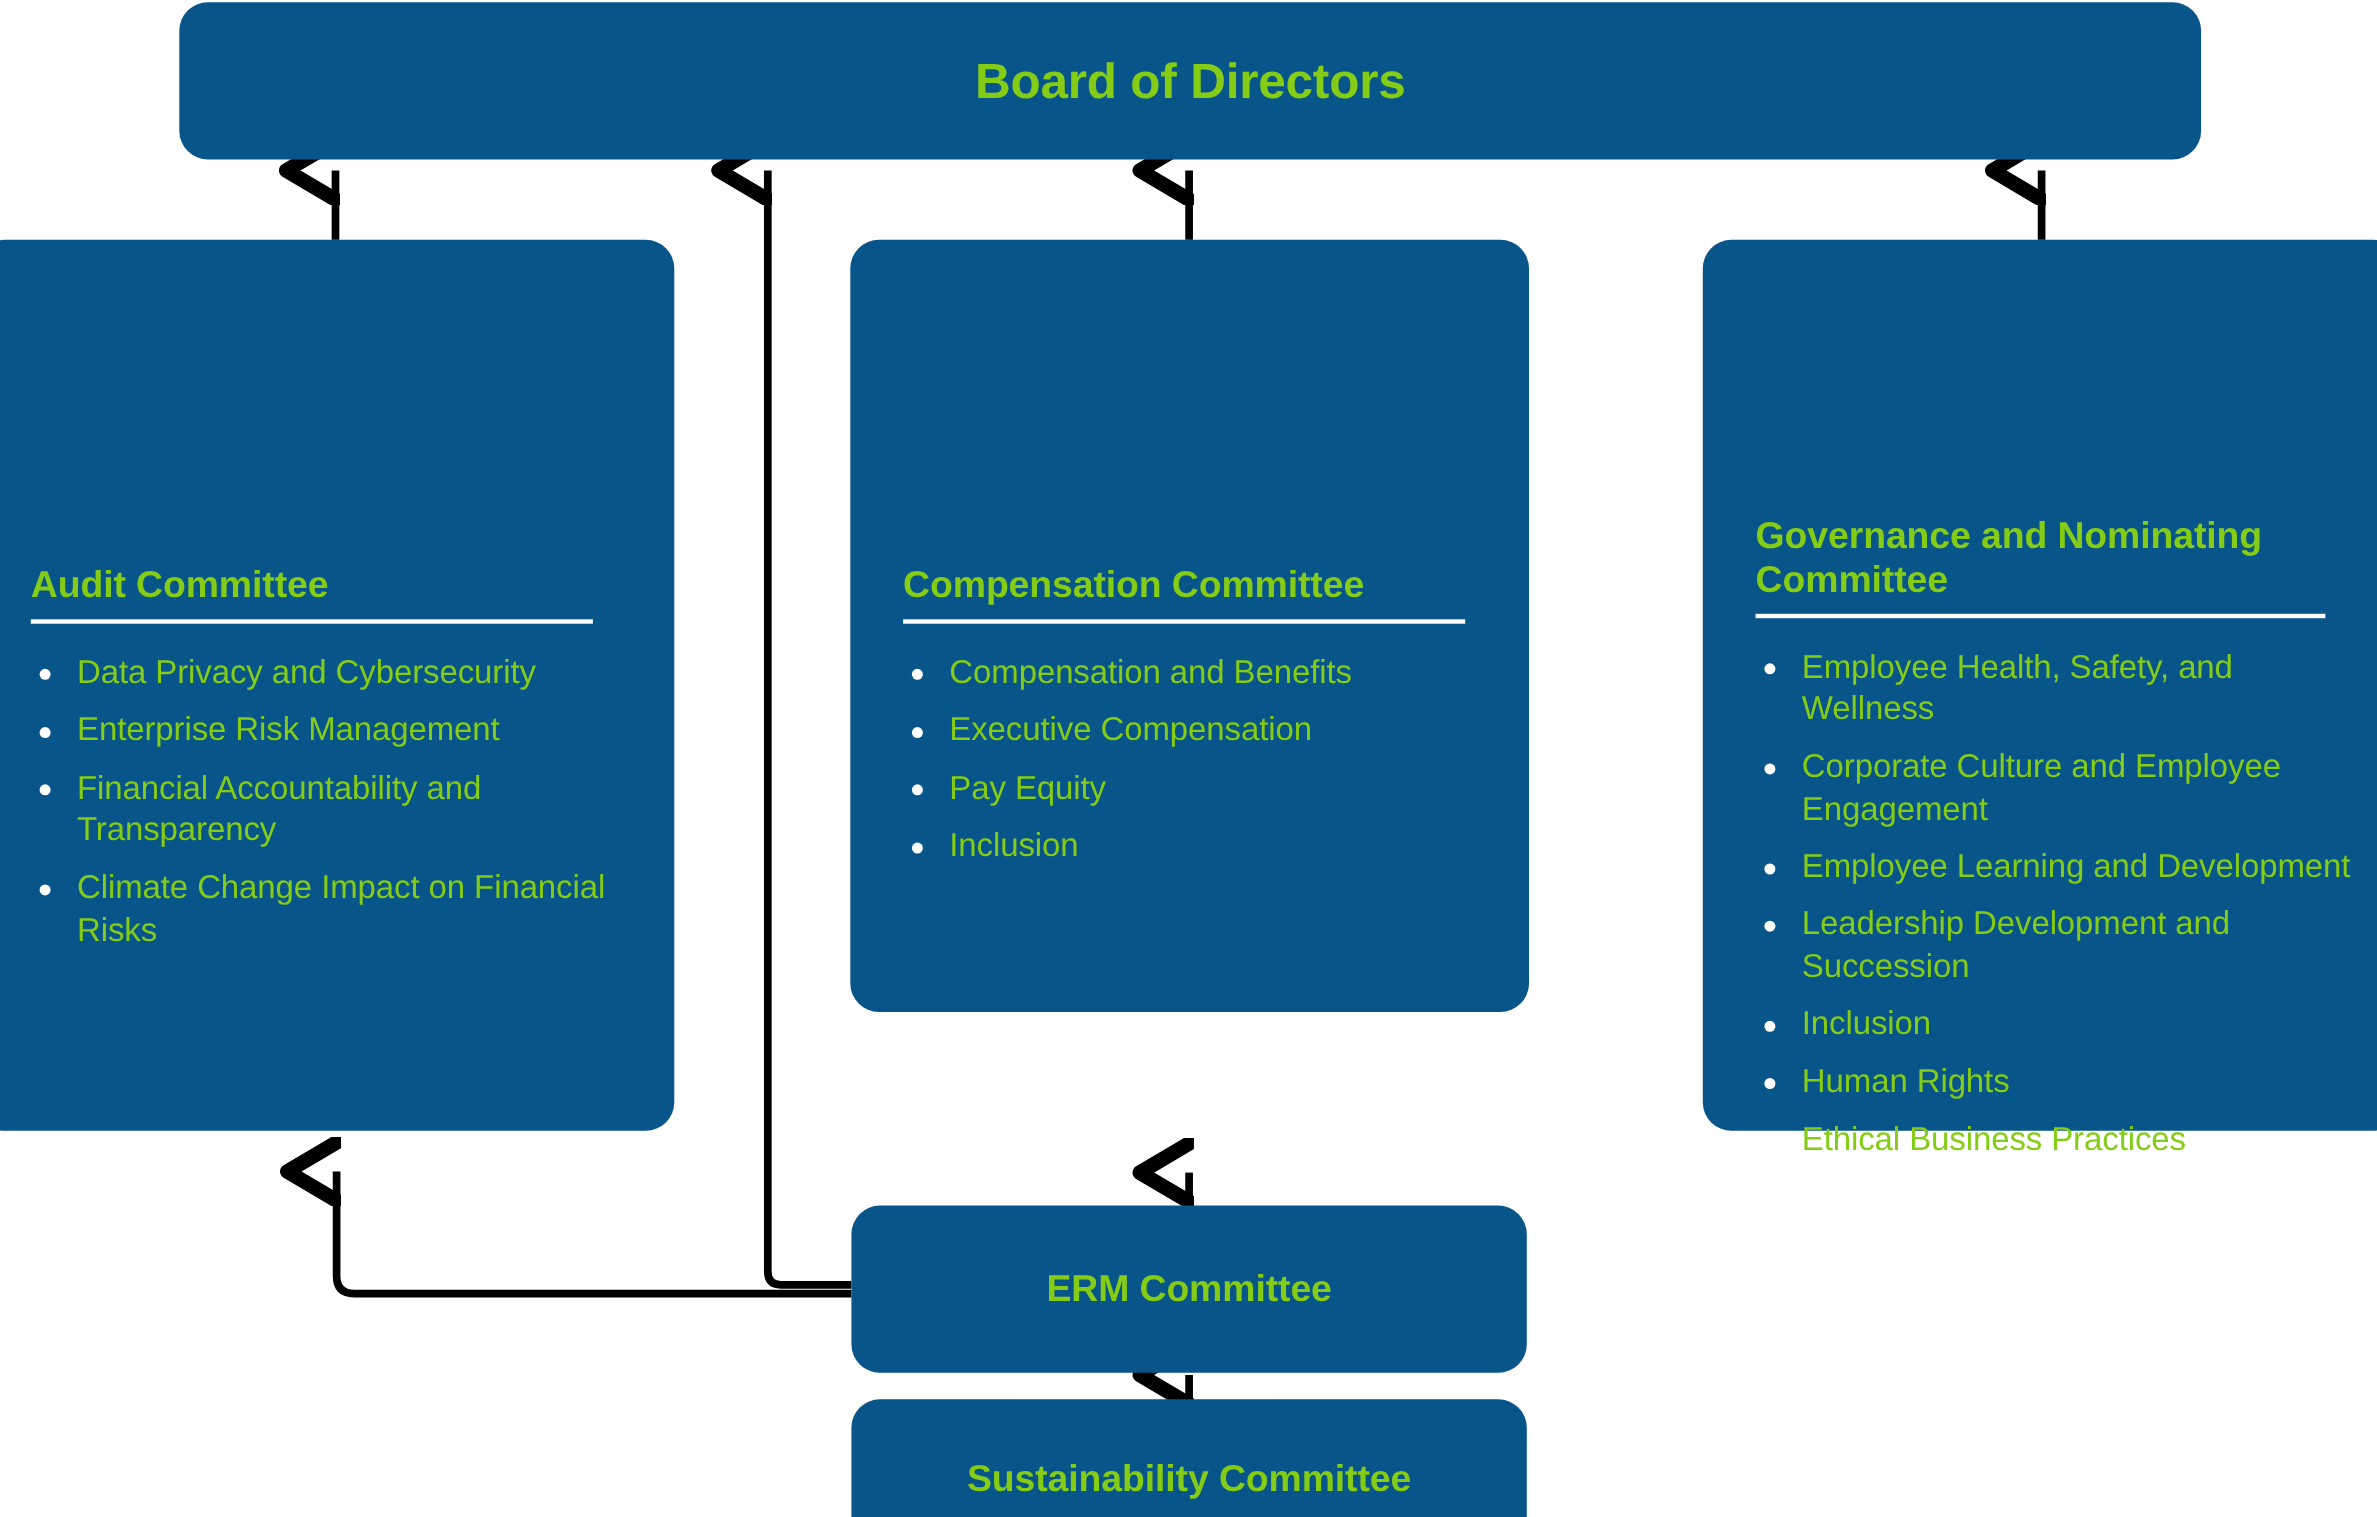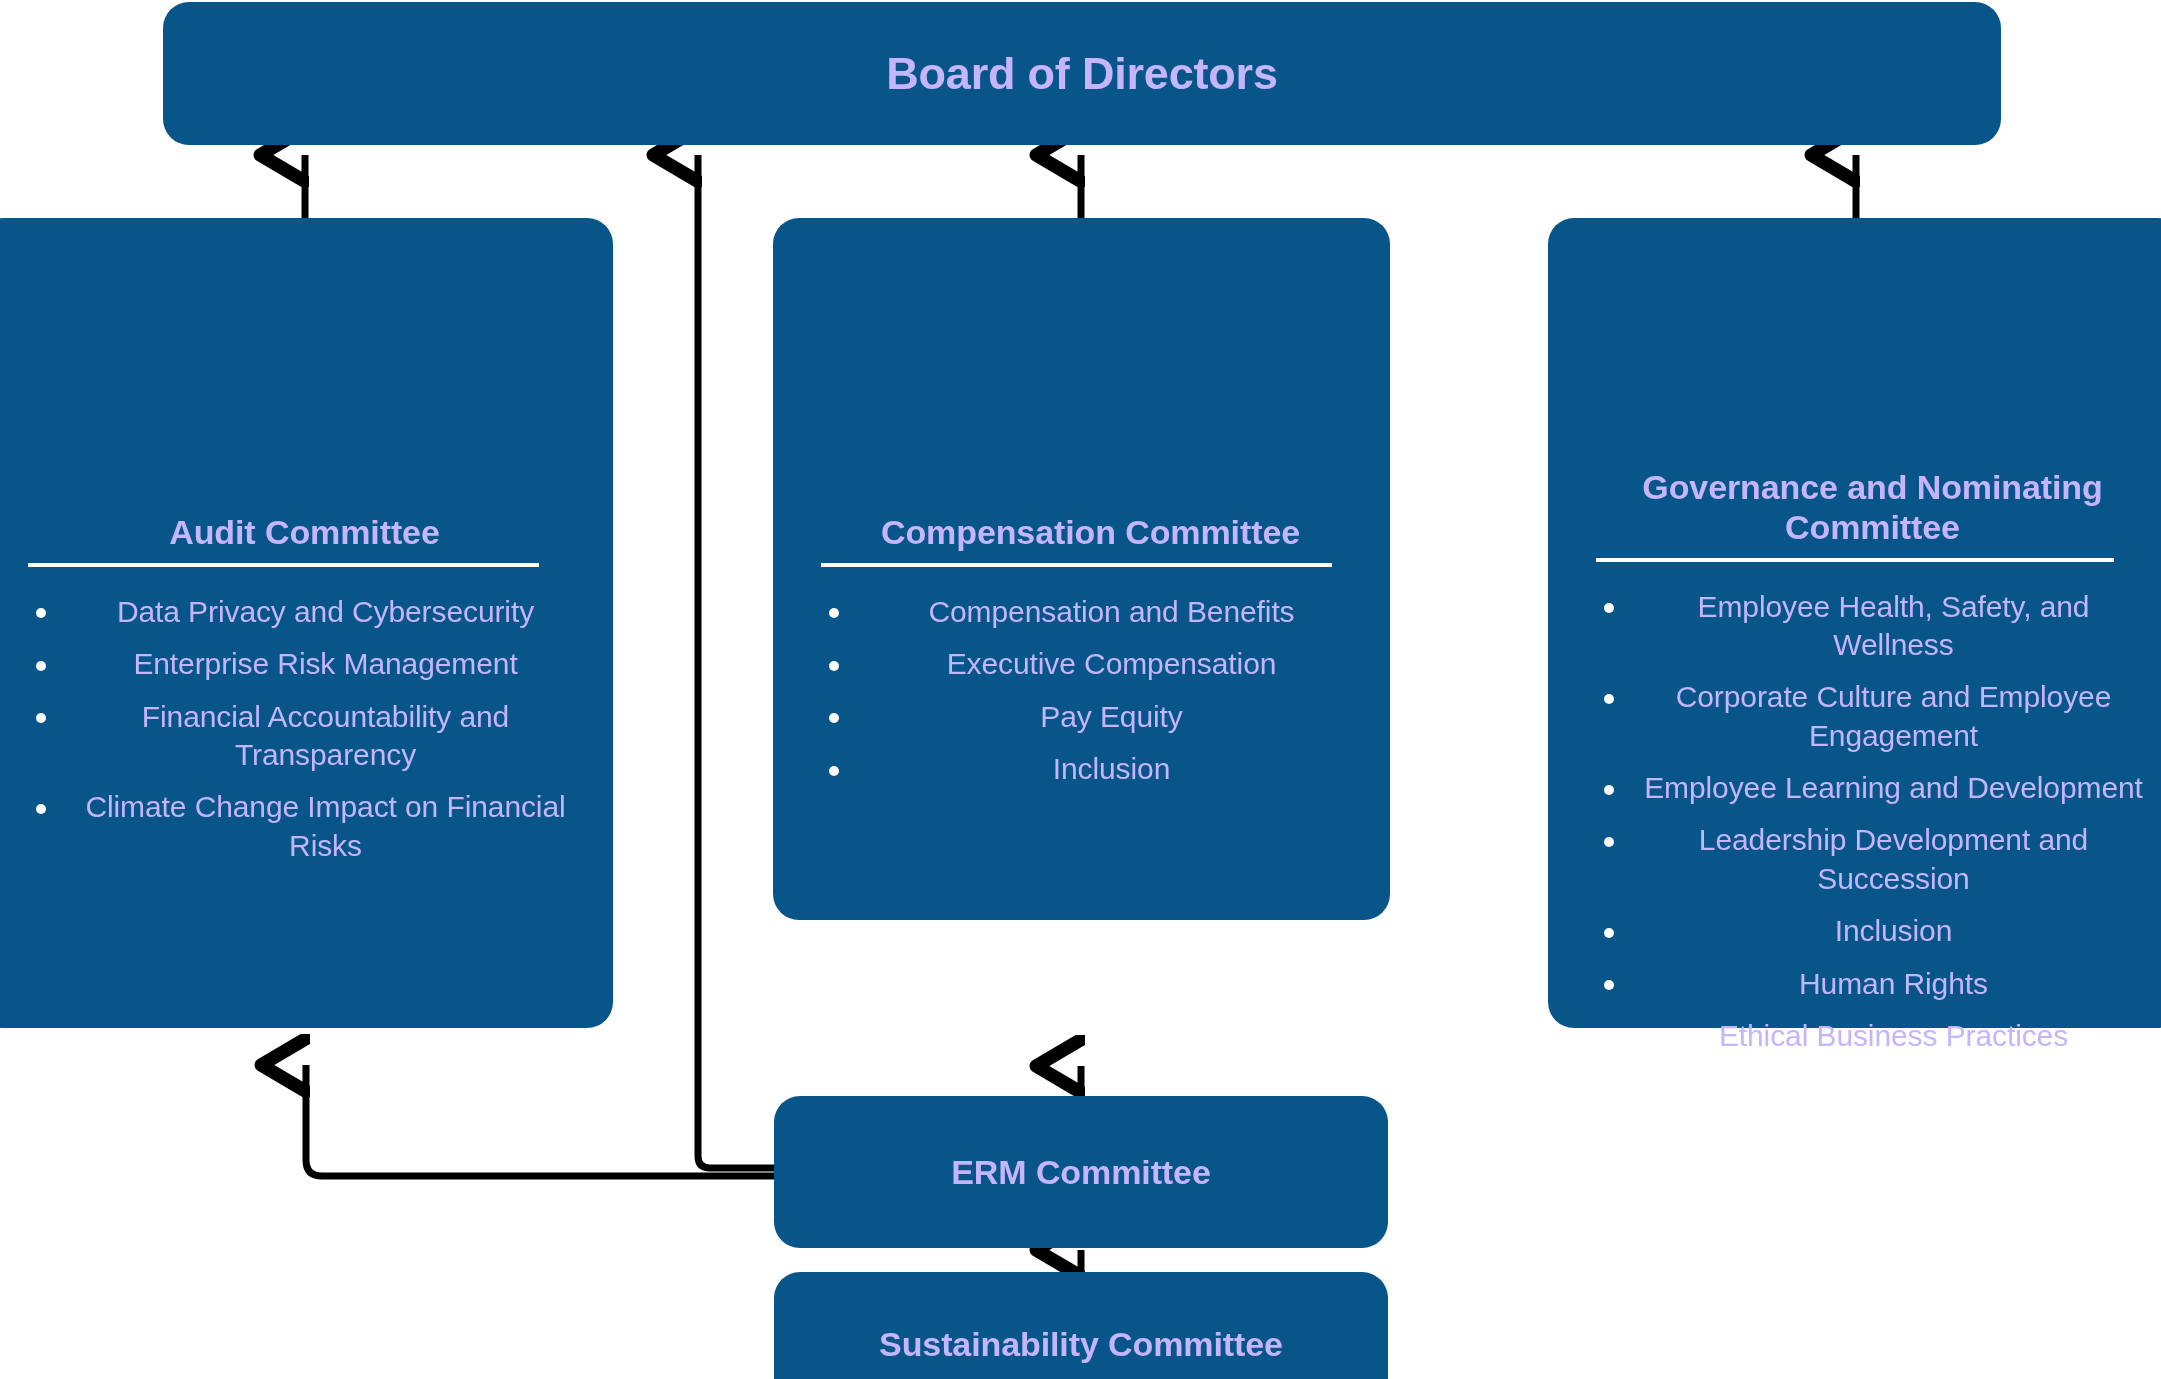--- a/index.html
+++ b/index.html
@@ -14,21 +14,21 @@
     height: 1379px;
     background: #ffffff;
     overflow: hidden;
     font-family: "Liberation Sans", sans-serif;
     -webkit-font-smoothing: antialiased;
   }
   .box {
     position: absolute;
     background: #08558A;
     box-sizing: border-box;
-    color: #c4b5fd;
+    color: #84cc16;
   }
   .box.rounded { border-radius: 26px; }
 
   
   #board-box {
     left: 163px;
     top: 2px;
     width: 1838px;
     height: 143px;
     display: flex;
@@ -55,21 +55,21 @@
     width: 617px;
     height: 702px;
   }
   #gov-box {
     left: 1548px;
     top: 218px;
     width: 635px;
     height: 810px;
   }
 
-  .col-inner { position: absolute; left: 0; right: 0; text-align: center; }
+  .col-inner { position: absolute; left: 0; right: 0; }
   #audit-box .col-inner { left: 50px; right: 32px; top: 295px; }
   #comp-box  .col-inner { left: 48px; right: 30px; top: 295px; }
   #gov-box   .col-inner { left: 48px; right: 34px; top: 250px; }
 
   .col-title {
     font-size: 34px;
     font-weight: bold;
     line-height: 1.17;
     letter-spacing: -0.1px;
     margin: 0 0 10px 0;

